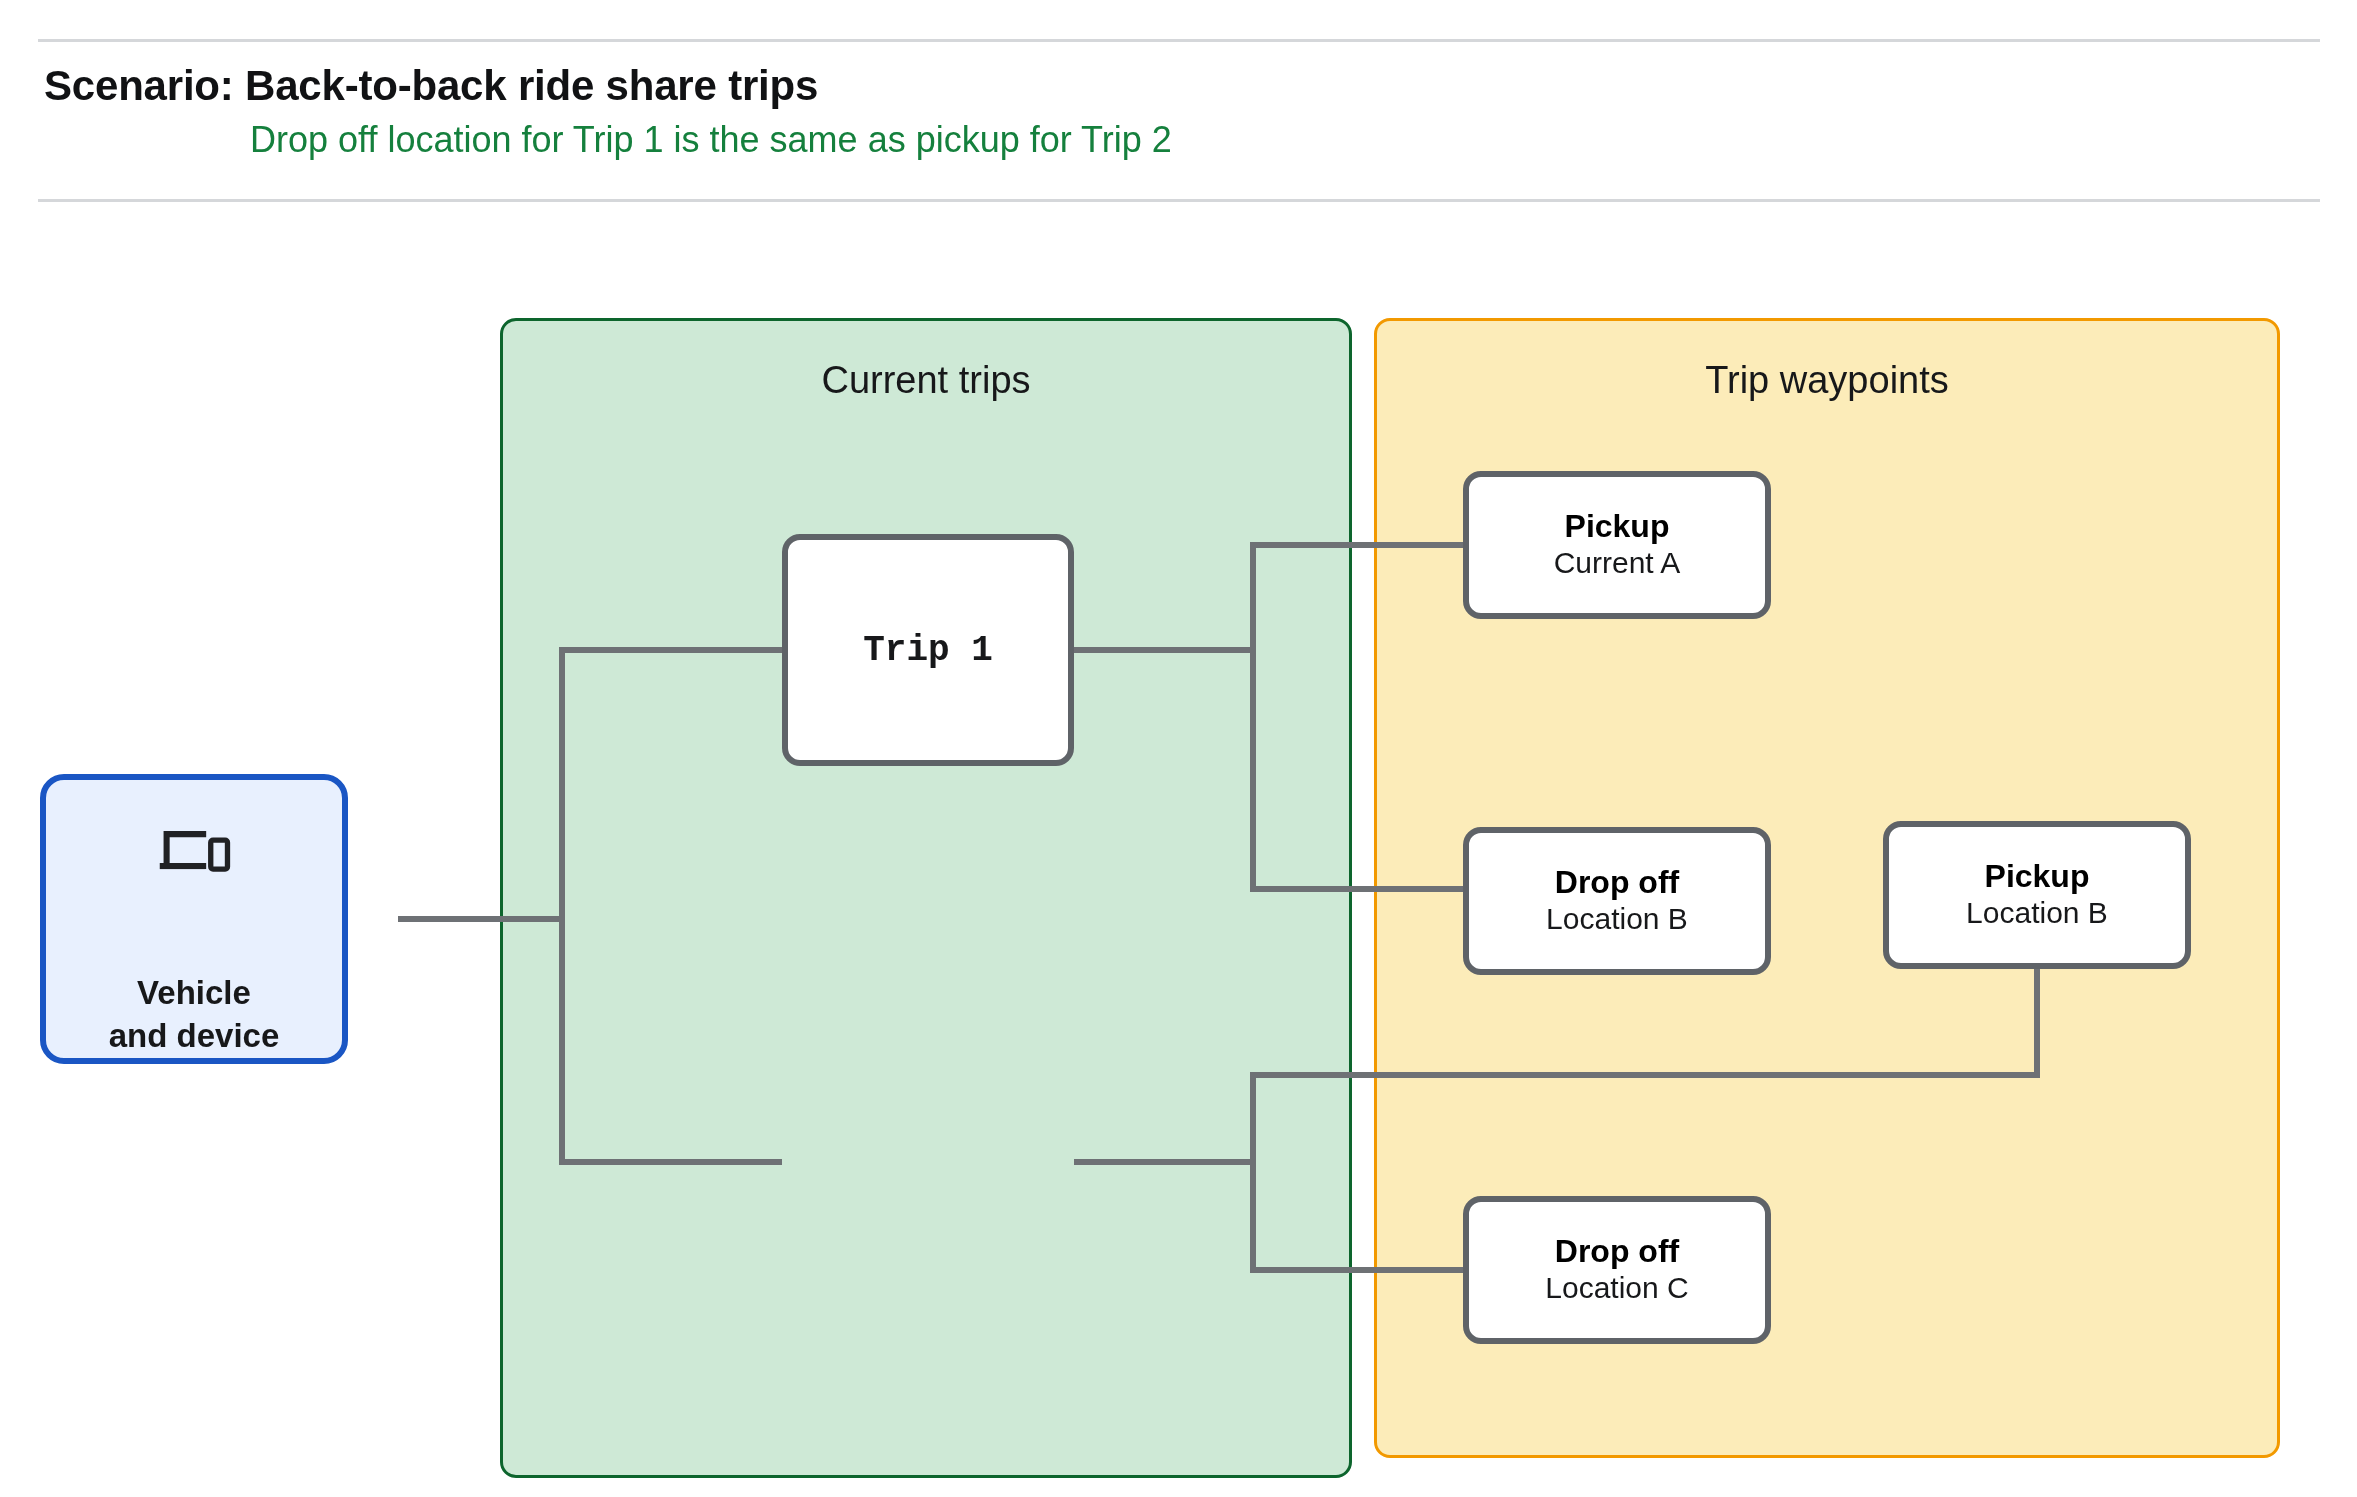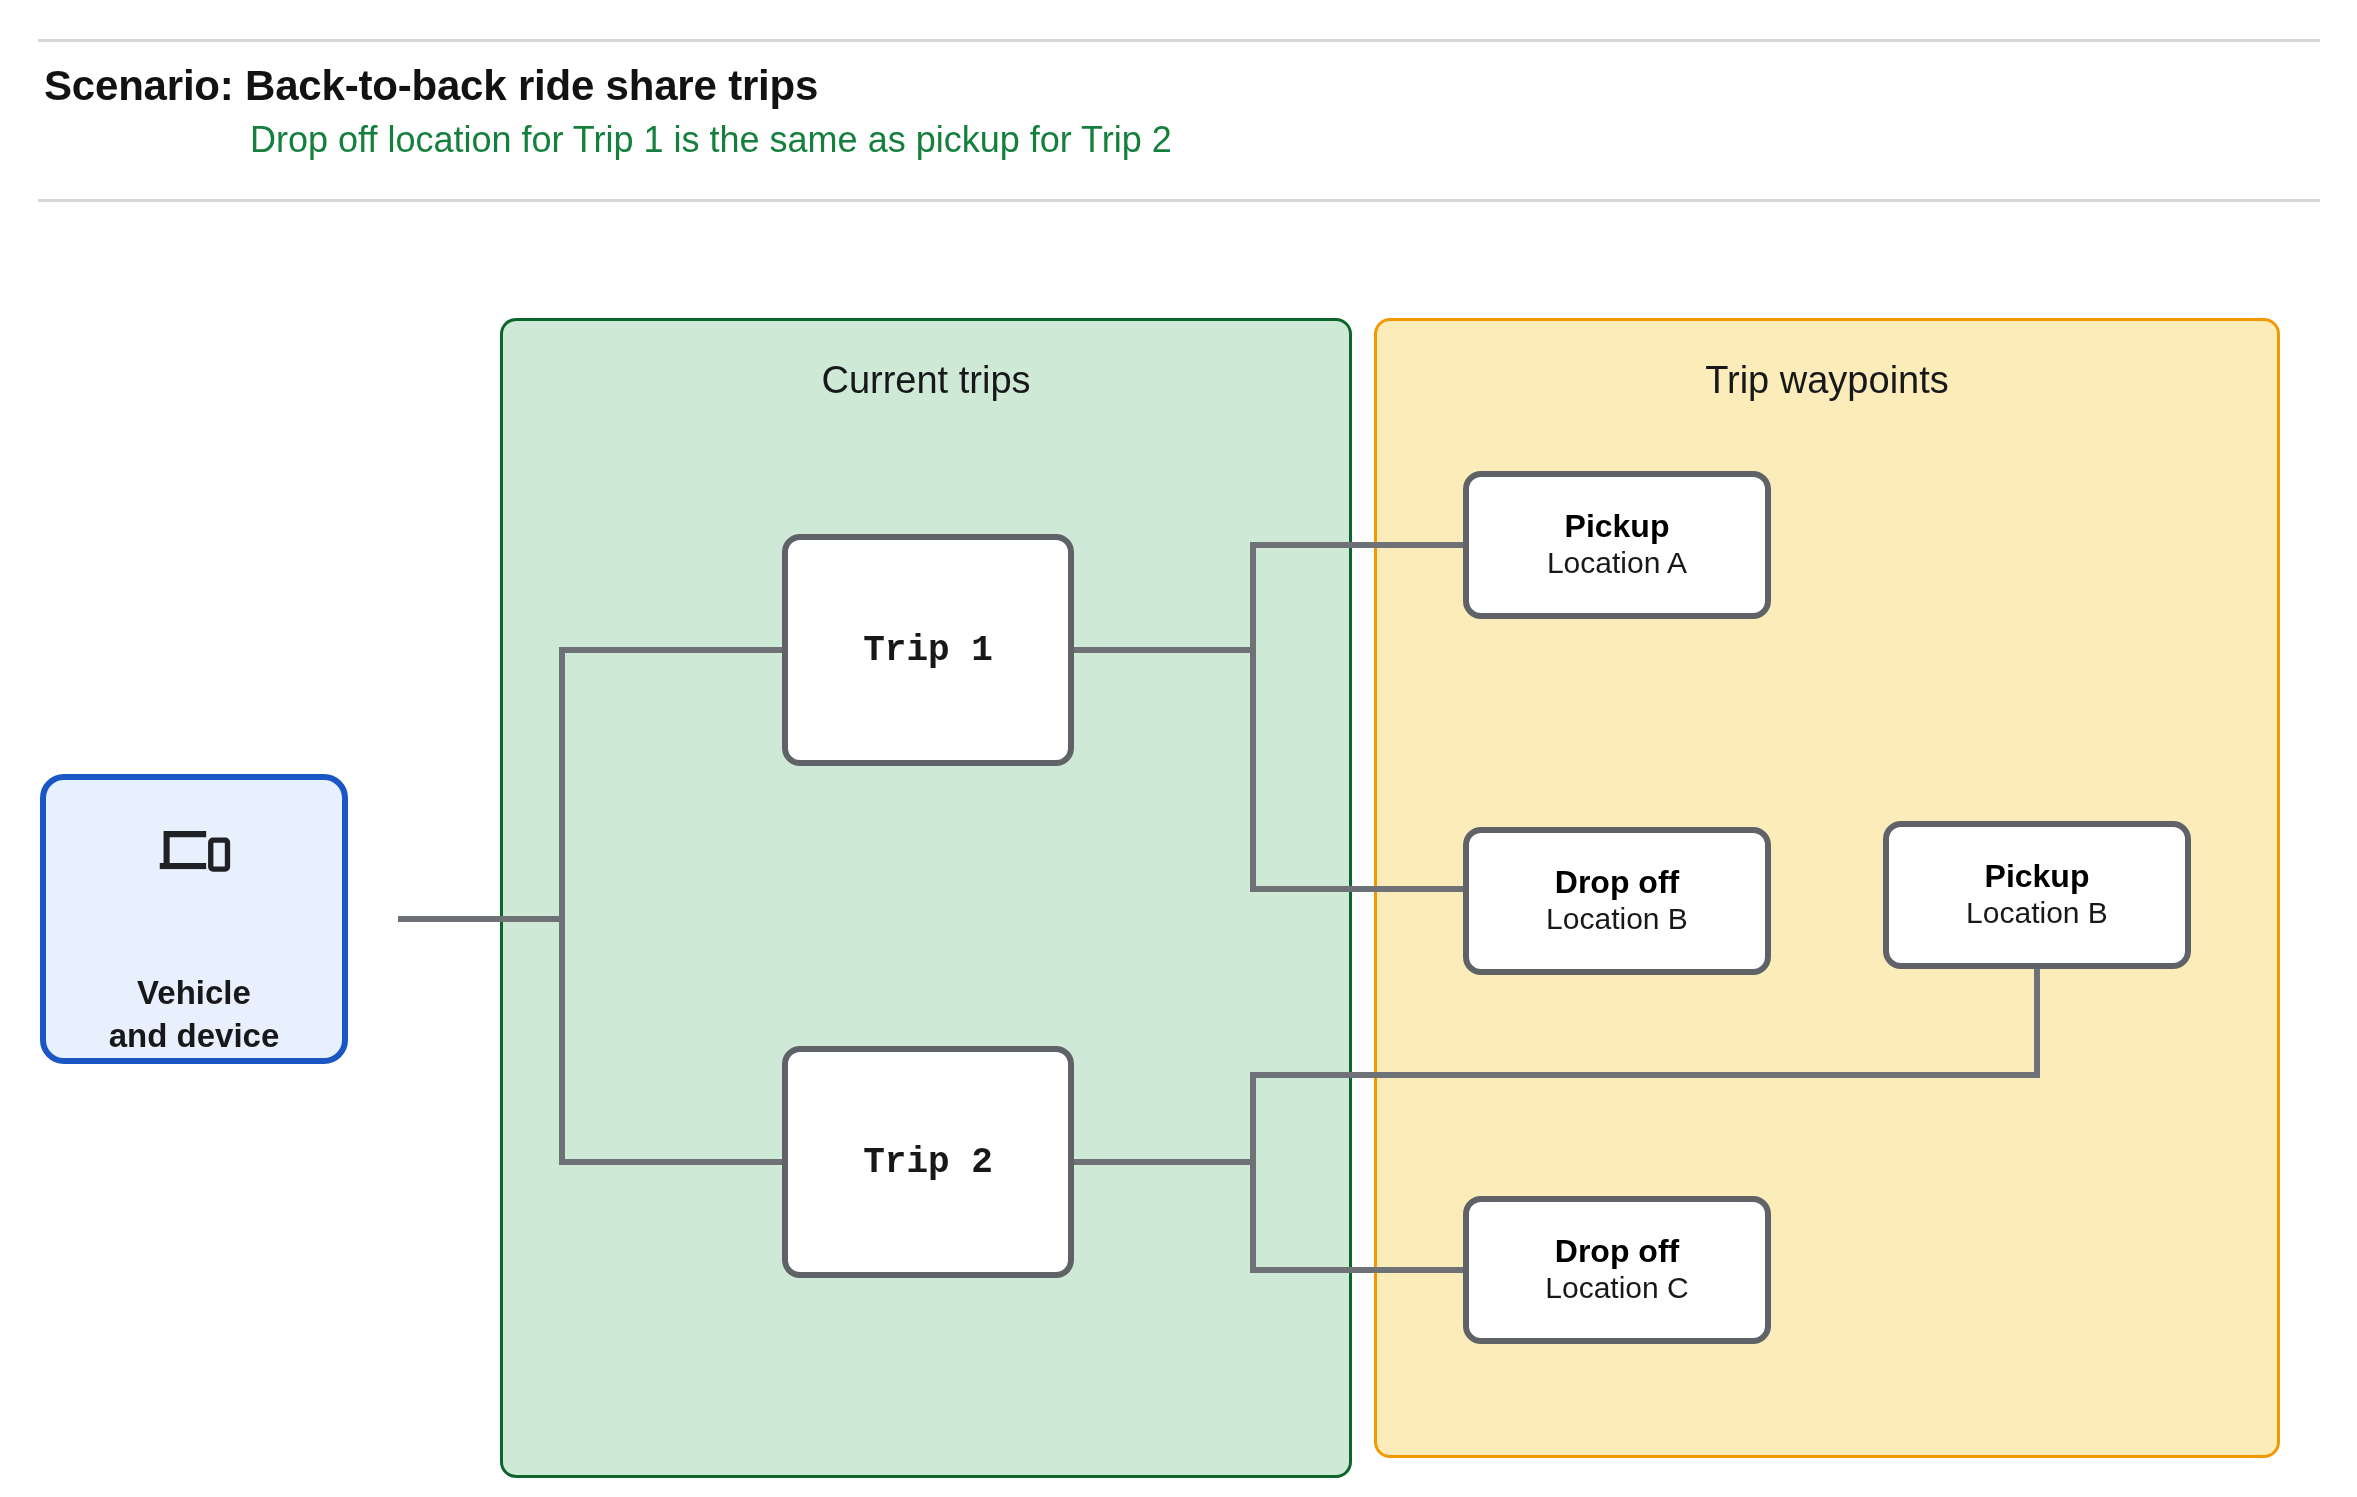--- a/index.html
+++ b/index.html
@@ -207,27 +207,24 @@
     <div class="vehicle-label">
       <div>Vehicle</div>
       <div>and device</div>
     </div>
   </div>
 
   <div class="node trip-node" id="node-trip-1">
     <div class="trip-label">Trip 1</div>
   </div>
 
-  <div class="node trip-node" id="node-trip-2">
-    <div class="trip-label">Trip 2</div>
-  </div>
 
   <div class="node waypoint-node" id="node-pickup-a">
     <div class="wp-kind">Pickup</div>
-    <div class="wp-loc">Location A</div>
+    <div class="wp-loc">Current A</div>
   </div>
 
   <div class="node waypoint-node" id="node-dropoff-b">
     <div class="wp-kind">Drop off</div>
     <div class="wp-loc">Location B</div>
   </div>
 
   <div class="node waypoint-node" id="node-pickup-b">
     <div class="wp-kind">Pickup</div>
     <div class="wp-loc">Location B</div>

